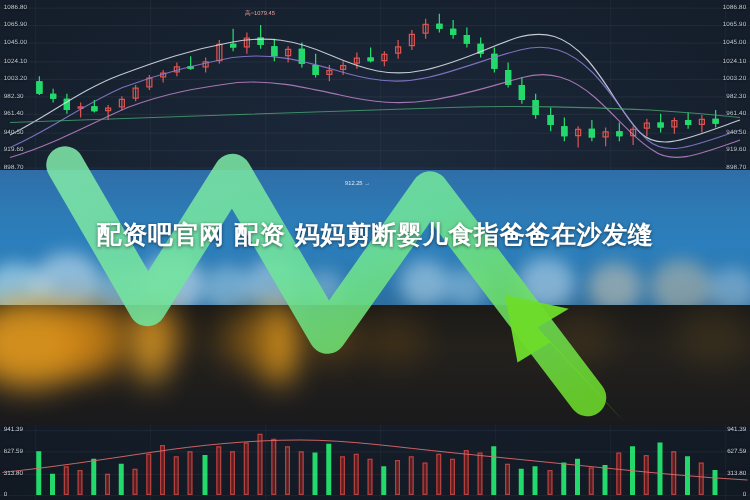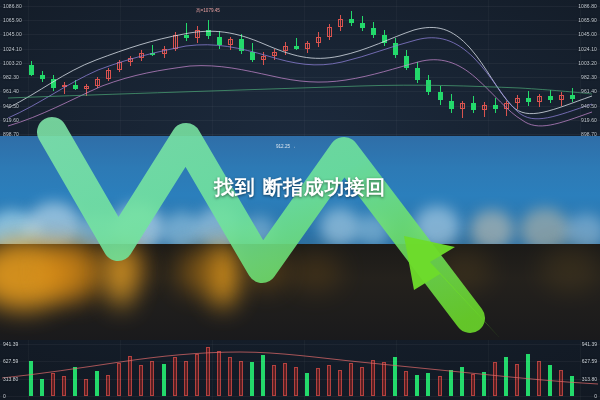--- a/index.html
+++ b/index.html
@@ -506,18 +506,18 @@
         <stop offset="0%" stop-color="#7fe6a8"></stop>
         <stop offset="45%" stop-color="#6fe49a"></stop>
         <stop offset="100%" stop-color="#6ddc2b"></stop>
       </linearGradient>
     </defs>
     <path d="M52,132 L118,246 L186,138 L262,268 L344,152 L470,318" fill="none" stroke="url(#agrad)" stroke-width="30" stroke-linecap="round" stroke-linejoin="round" opacity="0.88"></path>
     <path d="M500,338 L430,262 L455,247 L404,236 L414,290 L440,274 Z" fill="#6ddc2b" opacity="0.96"></path>
   </svg>
 
   <div class="headline" style="top:171px;">
-    <span class="l2">找到 断指成功接回</span>
+    <span class="l1">配资吧官网 配资 妈妈剪断婴儿食指爸爸在沙发缝</span>
   </div>
 
   <div class="last-label" style="left:276px;top:144px;">912.25 →</div>
 
 </div>
 
 </body></html>

